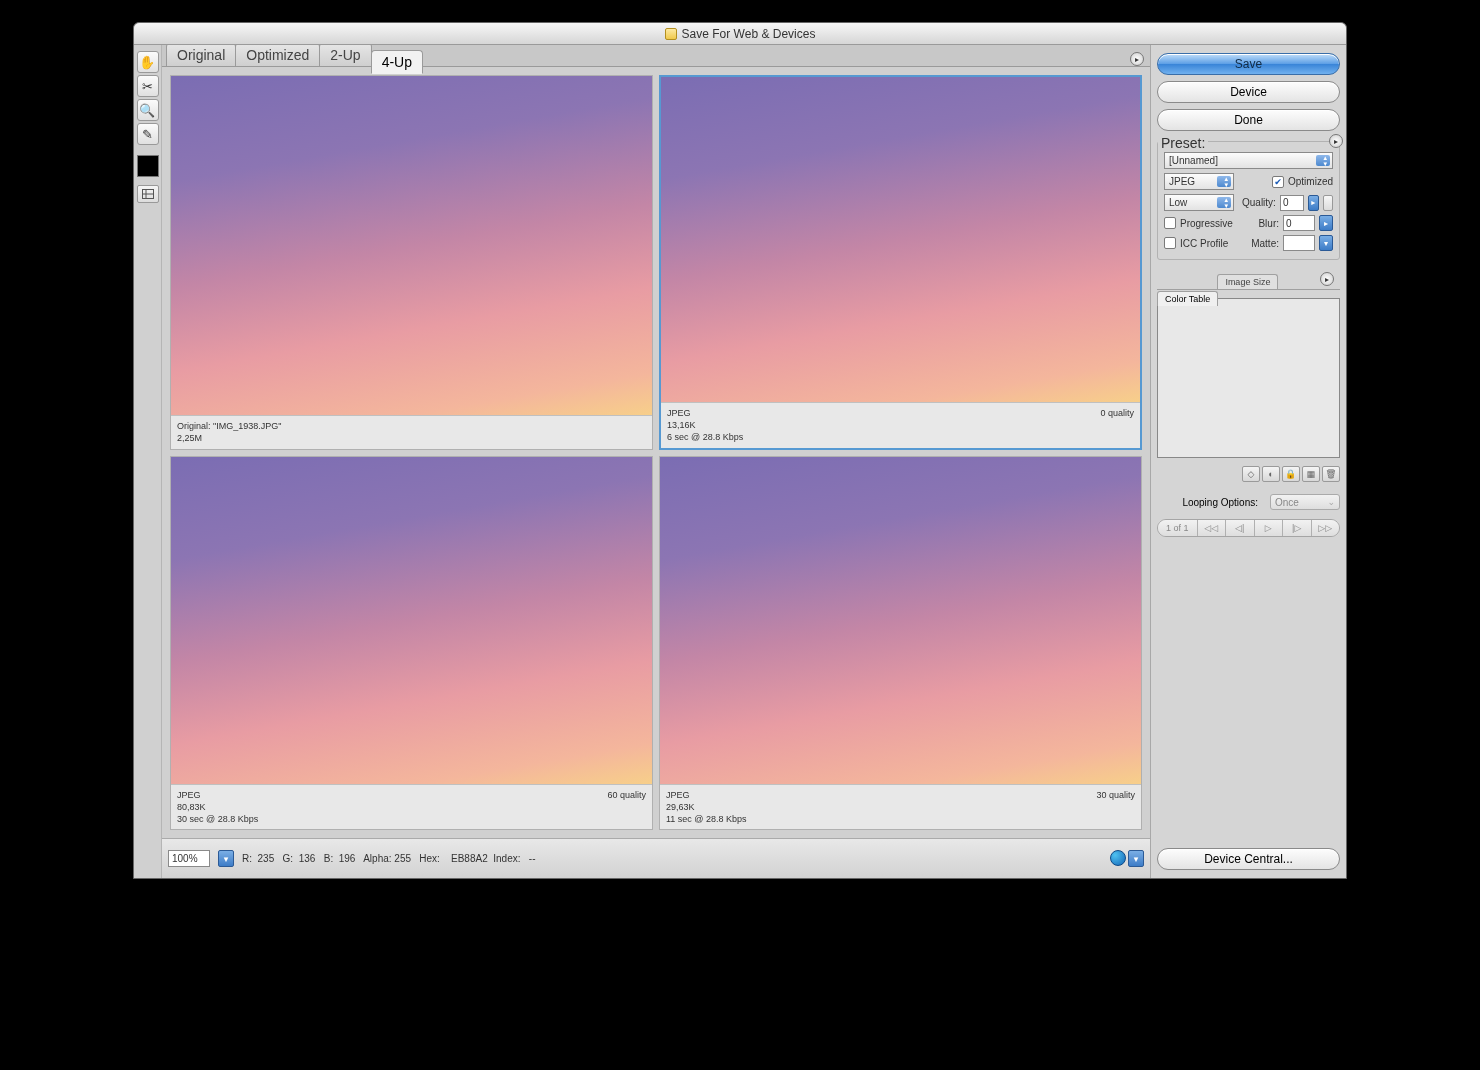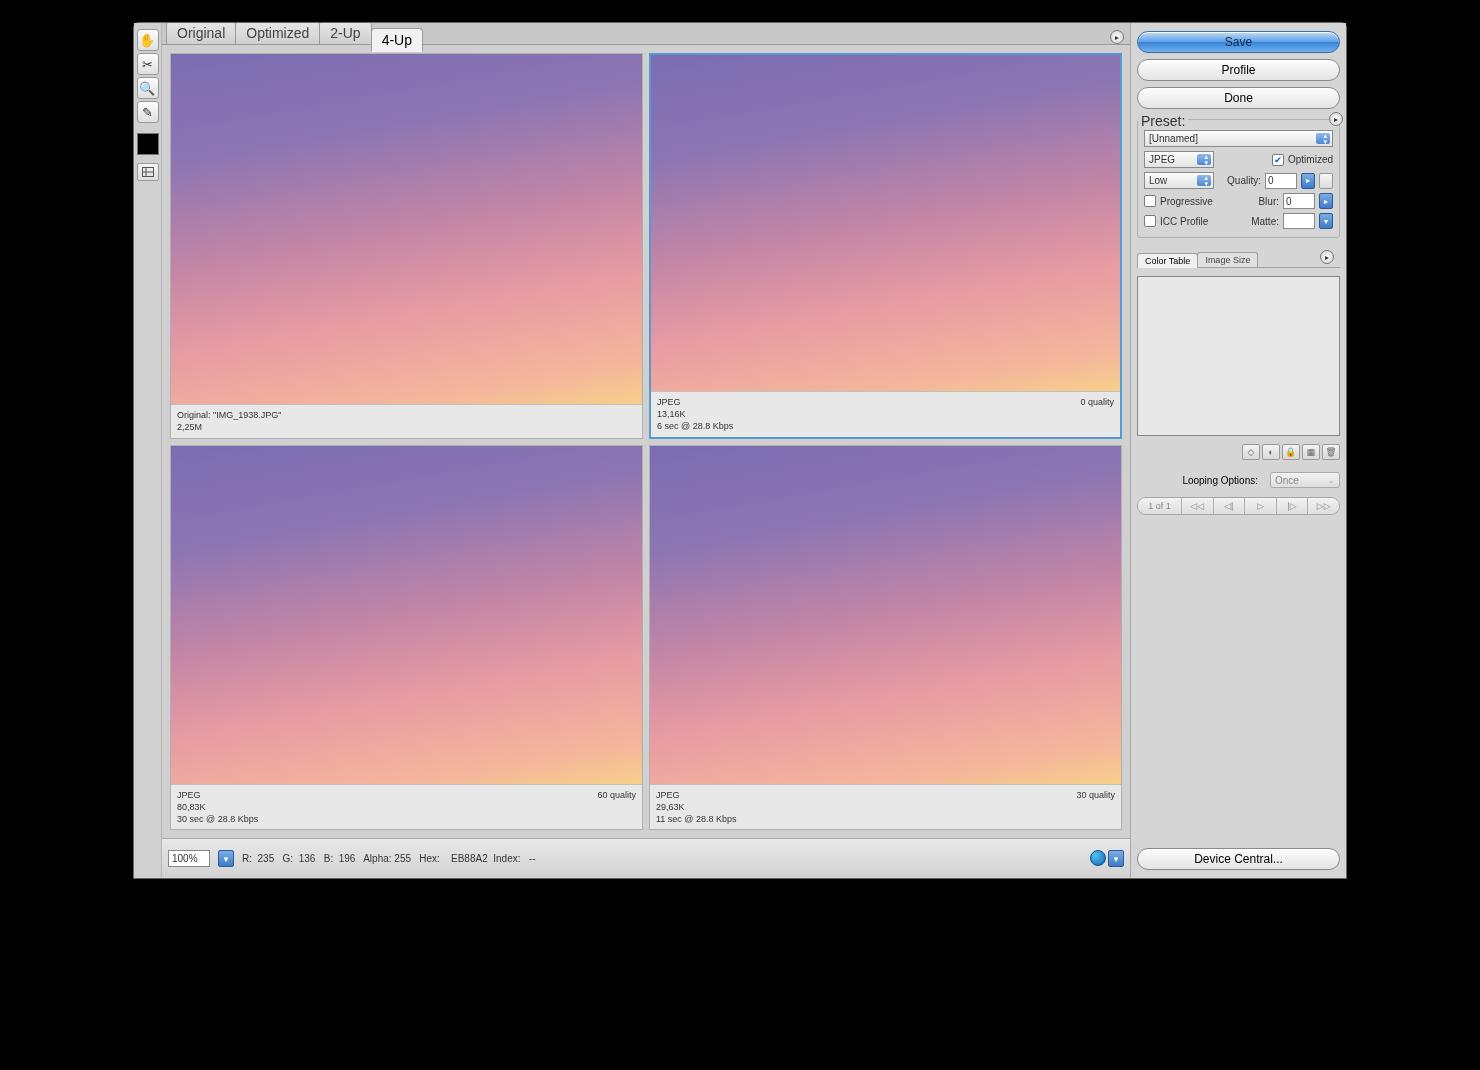--- a/index.html
+++ b/index.html
@@ -21,52 +21,56 @@
 .preview-grid { flex:1; background:#d0d0d0; padding:8px; display:grid; grid-template-columns:1fr 1fr; grid-template-rows:1fr 1fr; gap:6px; }
 .panel { display:flex; flex-direction:column; border:1px solid #b0b0b0; background:#eee; }
 .panel.selected { border:2px solid #5699d2; }
 .panel-img { flex:1; background:linear-gradient(170deg,#7b6db3 0%,#8c75b3 25%,#c386a6 50%,#e89ca3 70%,#f4b69c 90%,#f7cf8a 100%); }
 .panel-info { background:#e8e8e8; border-top:1px solid #c0c0c0; padding:4px 6px; font-size:9px; color:#333; line-height:1.35; display:flex; justify-content:space-between; }
 .panel-info .left { display:flex; flex-direction:column; }
 .panel-info .right { text-align:right; }
 .status-row { height:40px; background:linear-gradient(#e8e8e8,#d2d2d2); border-top:1px solid #aaa; display:flex; align-items:center; padding:0 6px; font-size:10px; color:#333; gap:8px; }
 .zoom-field { width:42px; height:17px; background:#fff; border:1px solid #8a8a8a; font-size:10px; padding:0 3px; display:flex; align-items:center; }
 .zoom-arrow { width:16px; height:17px; background:linear-gradient(#7aaee5,#3d7cc7); border:1px solid #2b5a96; border-radius:2px; display:flex; align-items:center; justify-content:center; color:#fff; font-size:9px; cursor:pointer; }
-.right-panel { width:216px; background:#d5d5d5; border-left:1px solid #a8a8a8; display:flex; flex-direction:column; padding:8px 6px; gap:6px; }
+.right-panel { width:196px; background:#d5d5d5; border-left:1px solid #a8a8a8; display:flex; flex-direction:column; padding:8px 6px; gap:6px; }
 .aqua-btn { height:22px; border:1px solid #8a8a8a; border-radius:11px; background:linear-gradient(#fdfdfd,#e4e4e4); font-size:12px; display:flex; align-items:center; justify-content:center; cursor:pointer; box-shadow:inset 0 1px 0 #fff; }
 .aqua-btn.primary { background:linear-gradient(#c1def9,#5fa0e6 48%,#3a85d8 52%,#71b1ef); color:#102a44; border-color:#3a6ea8; font-weight:500; }
 .fieldset { border:1px solid #b2b2b2; border-radius:3px; padding:6px 6px 8px 6px; position:relative; margin-top:4px; font-size:10px; color:#333; background:#d5d5d5; }
 .fieldset-label { position:absolute; top:-7px; left:0; background:#d5d5d5; padding:0 3px; font-size:14px; }
 .row { display:flex; align-items:center; gap:4px; margin-top:4px; }
 .dropdown { height:17px; background:linear-gradient(#fcfcfc,#e3e3e3); border:1px solid #8a8a8a; border-radius:0; font-size:10px; padding:0 4px; display:flex; align-items:center; flex:1; position:relative; cursor:pointer; }
 .dropdown::after { content:""; position:absolute; right:2px; top:2px; bottom:2px; width:14px; background:linear-gradient(#8fb8ea,#4d89cf); border-radius:2px; }
 .dropdown .dd-arrows { position:absolute; right:5px; top:2px; font-size:7px; line-height:6px; color:#fff; z-index:1; }
 .chk { width:12px; height:12px; border:1px solid #7a7a7a; border-radius:2px; background:#fff; display:inline-flex; align-items:center; justify-content:center; font-size:9px; color:#1859b5; cursor:pointer; }
 .num-input { width:32px; height:16px; border:1px solid #8a8a8a; background:#fff; font-size:10px; padding:0 2px; display:flex; align-items:center; }
 .blue-arrow { width:14px; height:16px; background:linear-gradient(#7aaee5,#3d7cc7); border:1px solid #2b5a96; border-radius:2px; display:flex; align-items:center; justify-content:center; color:#fff; font-size:8px; cursor:pointer; }
 .small-icon { width:14px; height:16px; border:1px solid #999; background:linear-gradient(#f7f7f7,#dcdcdc); border-radius:2px; cursor:pointer; }
 .subtabs { display:flex; align-items:flex-end; border-bottom:1px solid #a0a0a0; height:18px; margin-top:6px; position:relative; }
 .subtab { font-size:9px; padding:2px 7px; border:1px solid #a0a0a0; border-bottom:none; border-radius:3px 3px 0 0; background:#e0e0e0; margin-right:-1px; cursor:pointer; color:#444; }
-.subtab.active { background:#f0f0f0; color:#000; position:relative; top:1px; }
+.subtab.active { background:#f0f0f0; color:#000; position:relative; top:17px; }
 .color-table-box { border:1px solid #888; background:#e8e8e8; height:160px; margin-top:2px; }
 .ct-btn-row { display:flex; justify-content:flex-end; gap:2px; margin-top:2px; }
 .ct-btn { width:18px; height:16px; border:1px solid #9a9a9a; background:linear-gradient(#f4f4f4,#d8d8d8); border-radius:2px; cursor:pointer; display:flex; align-items:center; justify-content:center; font-size:9px; color:#666; }
 .loop-row { display:flex; align-items:center; justify-content:flex-end; gap:12px; font-size:10px; margin-top:6px; }
 .loop-dd { width:70px; height:16px; border:1px solid #aaa; border-radius:3px; background:linear-gradient(#f2f2f2,#dedede); font-size:10px; padding:0 4px; display:flex; align-items:center; color:#888; position:relative; }
 .loop-dd::after { content:"⌄"; position:absolute; right:4px; font-size:9px; color:#aaa; }
 .anim-row { display:flex; align-items:center; gap:0; margin-top:3px; border:1px solid #a5a5a5; border-radius:9px; overflow:hidden; height:18px; }
 .anim-cell { flex:1; border-right:1px solid #b0b0b0; display:flex; align-items:center; justify-content:center; font-size:9px; color:#888; background:linear-gradient(#f2f2f2,#dedede); height:100%; }
 .anim-cell:last-child { border-right:none; }
 .browser-icon { width:16px; height:16px; border-radius:50%; background:radial-gradient(circle at 30% 30%,#4fc2f0,#1466b8); border:1px solid #0d4a87; cursor:pointer; }
 .device-btn-wrap { margin-top:auto; }
 </style>
 </head>
 <body>
 
 <div class="window">
+  <div class="titlebar">
+    <span class="title-icon"></span>
+    <span>Save For Web &amp; Devices</span>
+  </div>
   <div class="body-area">
 
     <div class="toolstrip">
       <div class="tool-btn">✋</div>
       <div class="tool-btn">✂</div>
       <div class="tool-btn">🔍</div>
       <div class="tool-btn">✎</div>
       <div class="tool-swatch"></div>
       <div class="tool-slice">
         <svg viewBox="0 0 12 10">
@@ -139,21 +143,21 @@
         <span style="white-space:pre;">R:  235   G:  136   B:  196   Alpha: 255   Hex:    EB88A2  Index:   --</span>
         <div style="margin-left:auto; display:flex; gap:2px;">
           <div class="browser-icon"></div>
           <div class="zoom-arrow">▾</div>
         </div>
       </div>
     </div>
 
     <div class="right-panel">
       <div class="aqua-btn primary">Save</div>
-      <div class="aqua-btn">Profile</div>
+      <div class="aqua-btn">Device</div>
       <div class="aqua-btn">Done</div>
 
       <div class="fieldset">
         <span class="fieldset-label">Preset:</span>
         <div style="position:absolute; right:-10px; top:-8px;" class="flyout">▸</div>
 
         <div class="row">
           <div class="dropdown" style="flex:1">
             <span>[Unnamed]</span>
               <span class="dd-arrows">▴<br>▾</span>

